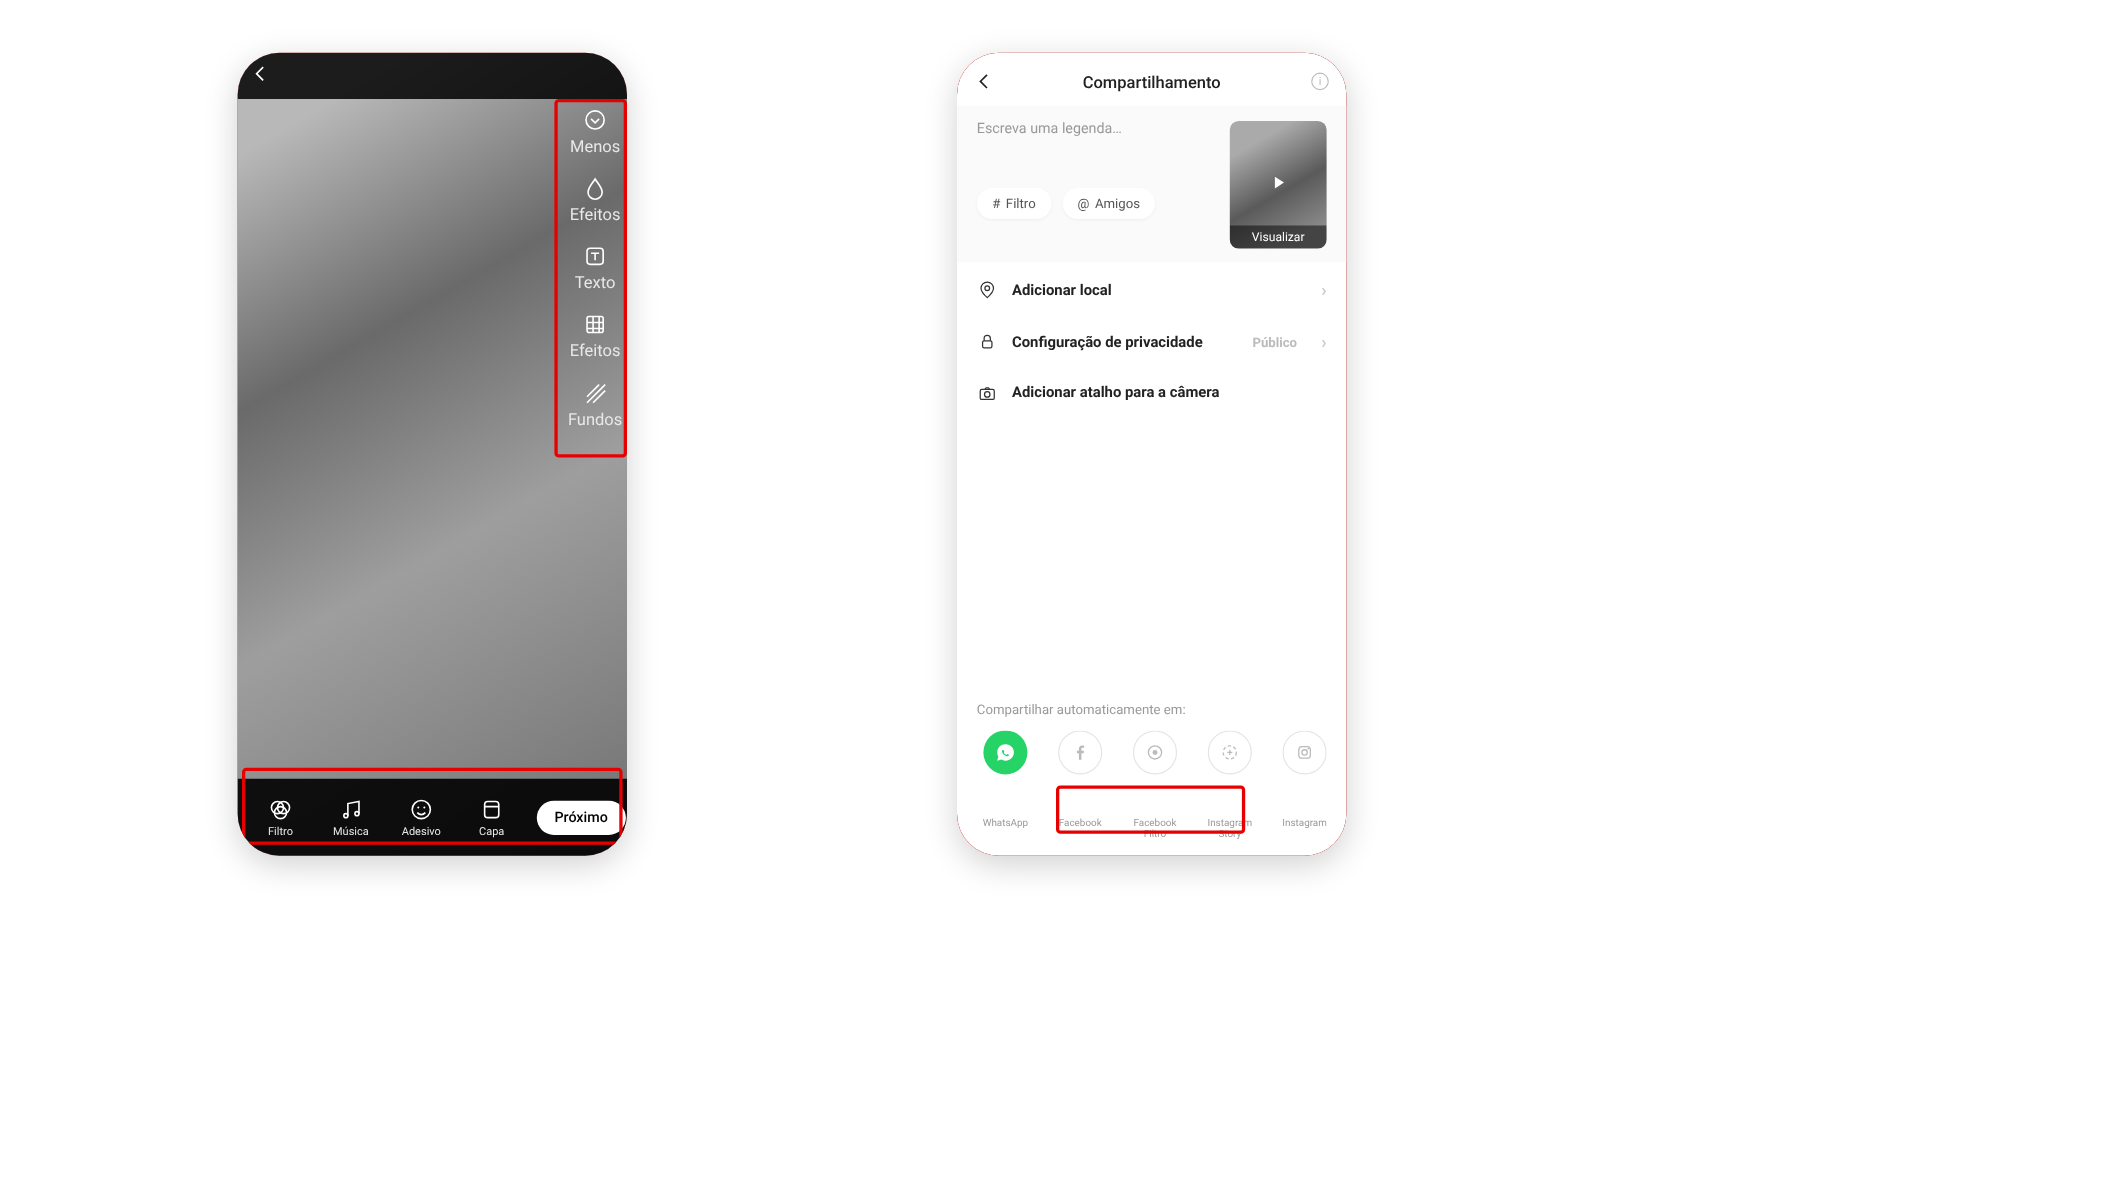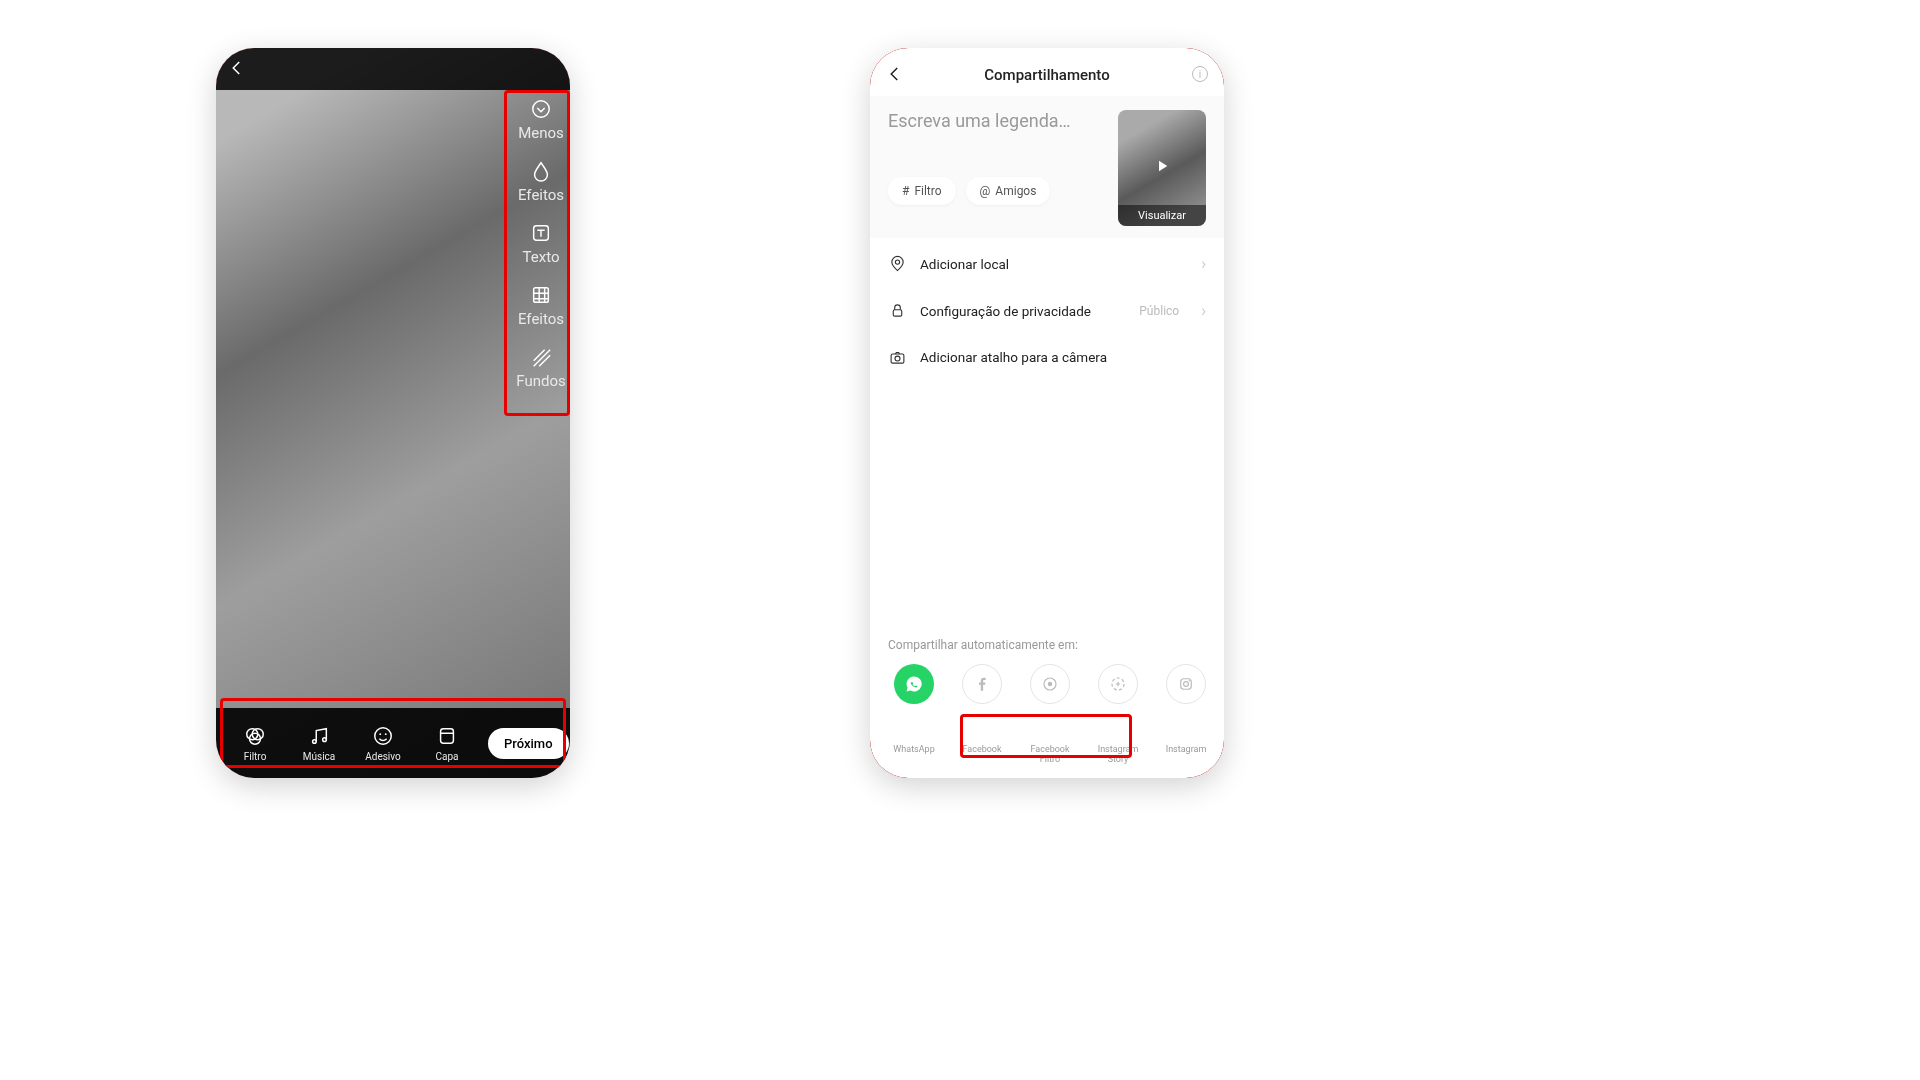--- a/index.html
+++ b/index.html
@@ -88,21 +88,21 @@
   position: absolute; right: 16px; top: 12px; width: 16px; height: 16px;
   border: 1.2px solid #bbb; border-radius: 50%;
   display: flex; align-items: center; justify-content: center;
   font-size: 10px; color: #bbb;
 }
 .caption-area {
   padding: 14px 18px 12px 18px; background: #fafafa;
   display: flex; gap: 14px;
 }
 .caption-left { flex: 1; display: flex; flex-direction: column; gap: 46px; }
-.caption-placeholder { font-size: 18px; color: #999; }
+.caption-placeholder { font-size: 13px; color: #999; }
 .chip-row { display: flex; gap: 10px; }
 .chip {
   background: #fff; border-radius: 16px; padding: 7px 14px;
   font-size: 12px; color: #555; display: flex; align-items: center; gap: 5px;
   box-shadow: 0 1px 3px rgba(0,0,0,0.05);
 }
 .thumb {
   width: 88px; height: 116px; border-radius: 8px;
   background: linear-gradient(150deg, #aaa 20%, #5a5a5a 55%, #888 85%);
   position: relative; display: flex; align-items: center; justify-content: center;
@@ -111,21 +111,21 @@
 .thumb .play { color: #fff; font-size: 16px; }
 .thumb .vlabel {
   position: absolute; bottom: 0; left: 0; right: 0;
   background: rgba(0,0,0,0.5); color: #fff; font-size: 11px;
   text-align: center; padding: 4px 0;
 }
 
 .option-list { padding: 2px 18px; }
 .option-row {
   display: flex; align-items: center; gap: 14px;
-  padding: 14px 0; font-size: 13.5px; color: #222;
+  padding: 14px 0; font-size: 13.5px; color: #222; font-weight: bold;
 }
 .option-row .oicon { width: 18px; height: 18px; display:flex; align-items:center; justify-content:center; }
 .option-row .oicon svg { width: 17px; height: 17px; stroke: #333; fill: none; stroke-width: 1.6; }
 .option-row .olabel { flex: 1; }
 .option-row .right { color: #bbb; font-size: 12px; }
 .option-row .chev { color: #ccc; font-size: 16px; margin-left: 8px; }
 .toggle {
   width: 34px; height: 18px; background: #FF8A00; border-radius: 10px;
   position: relative;
 }

